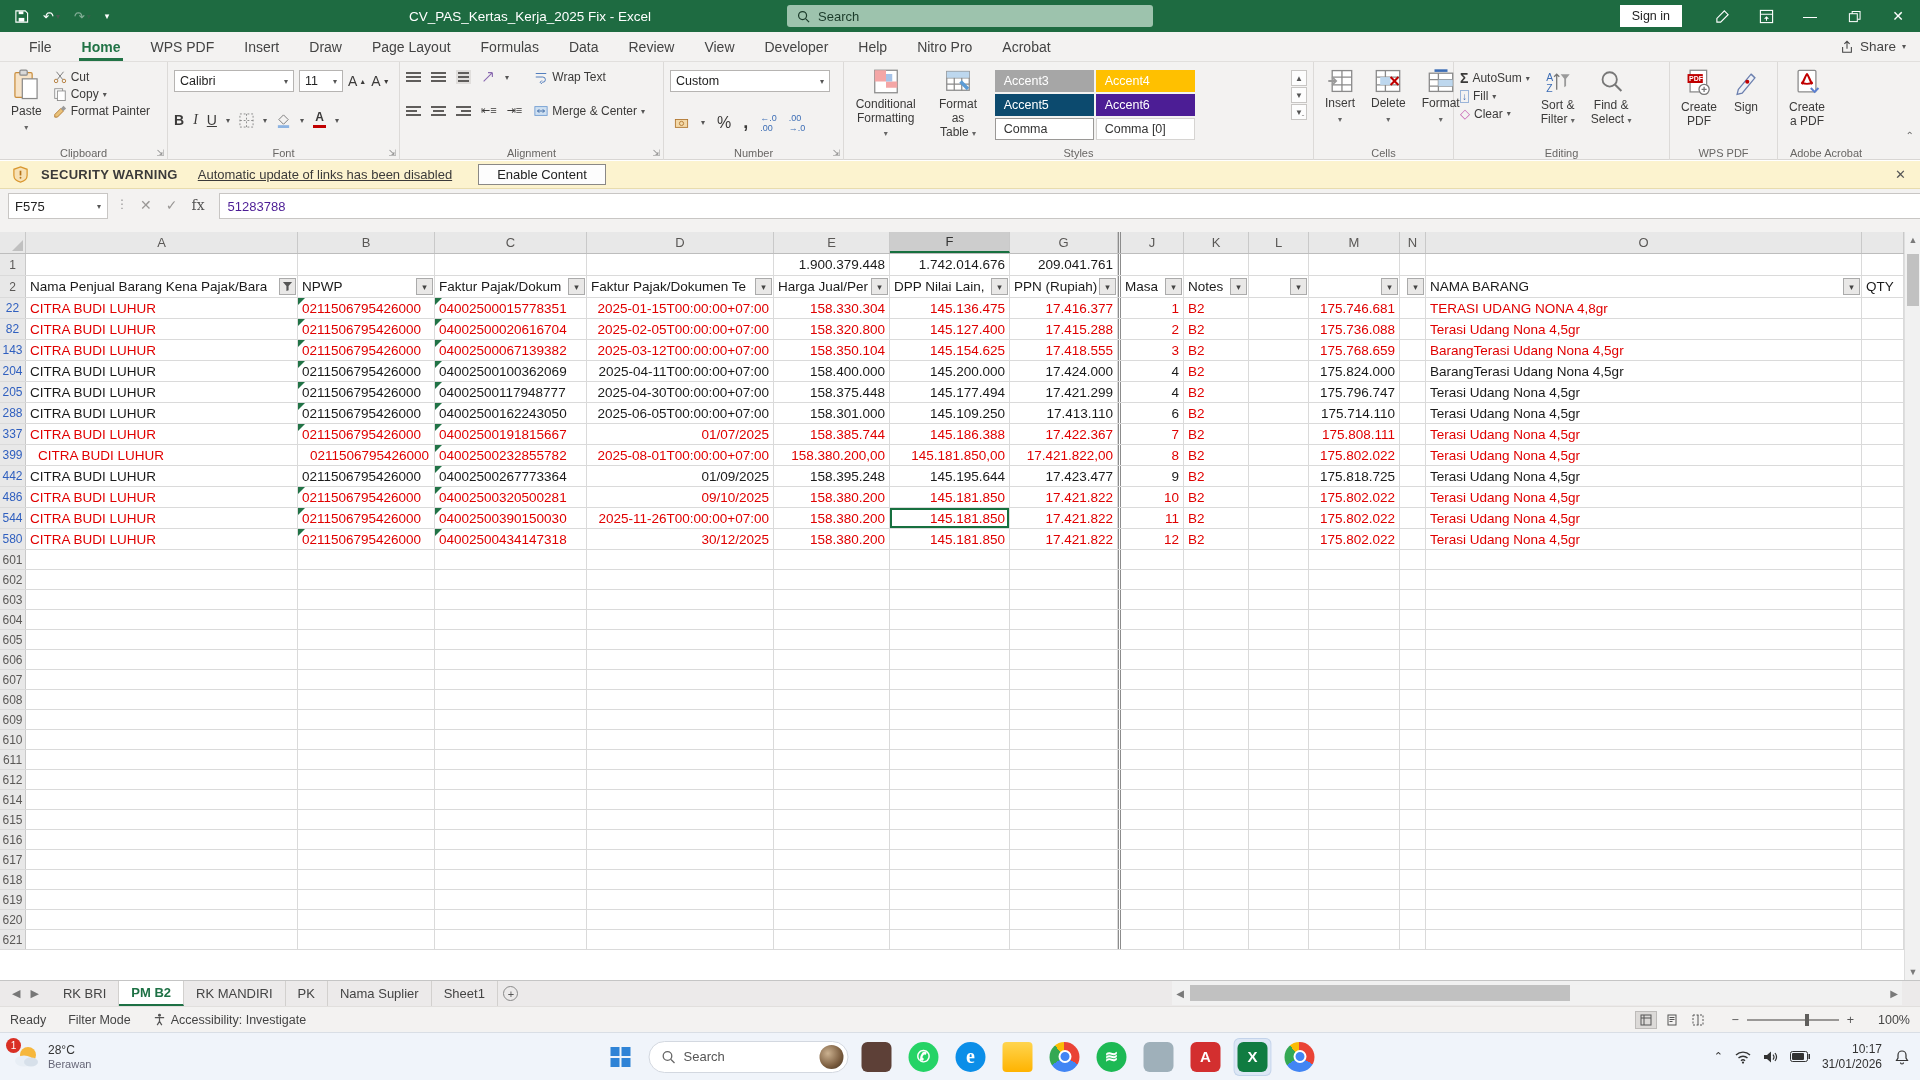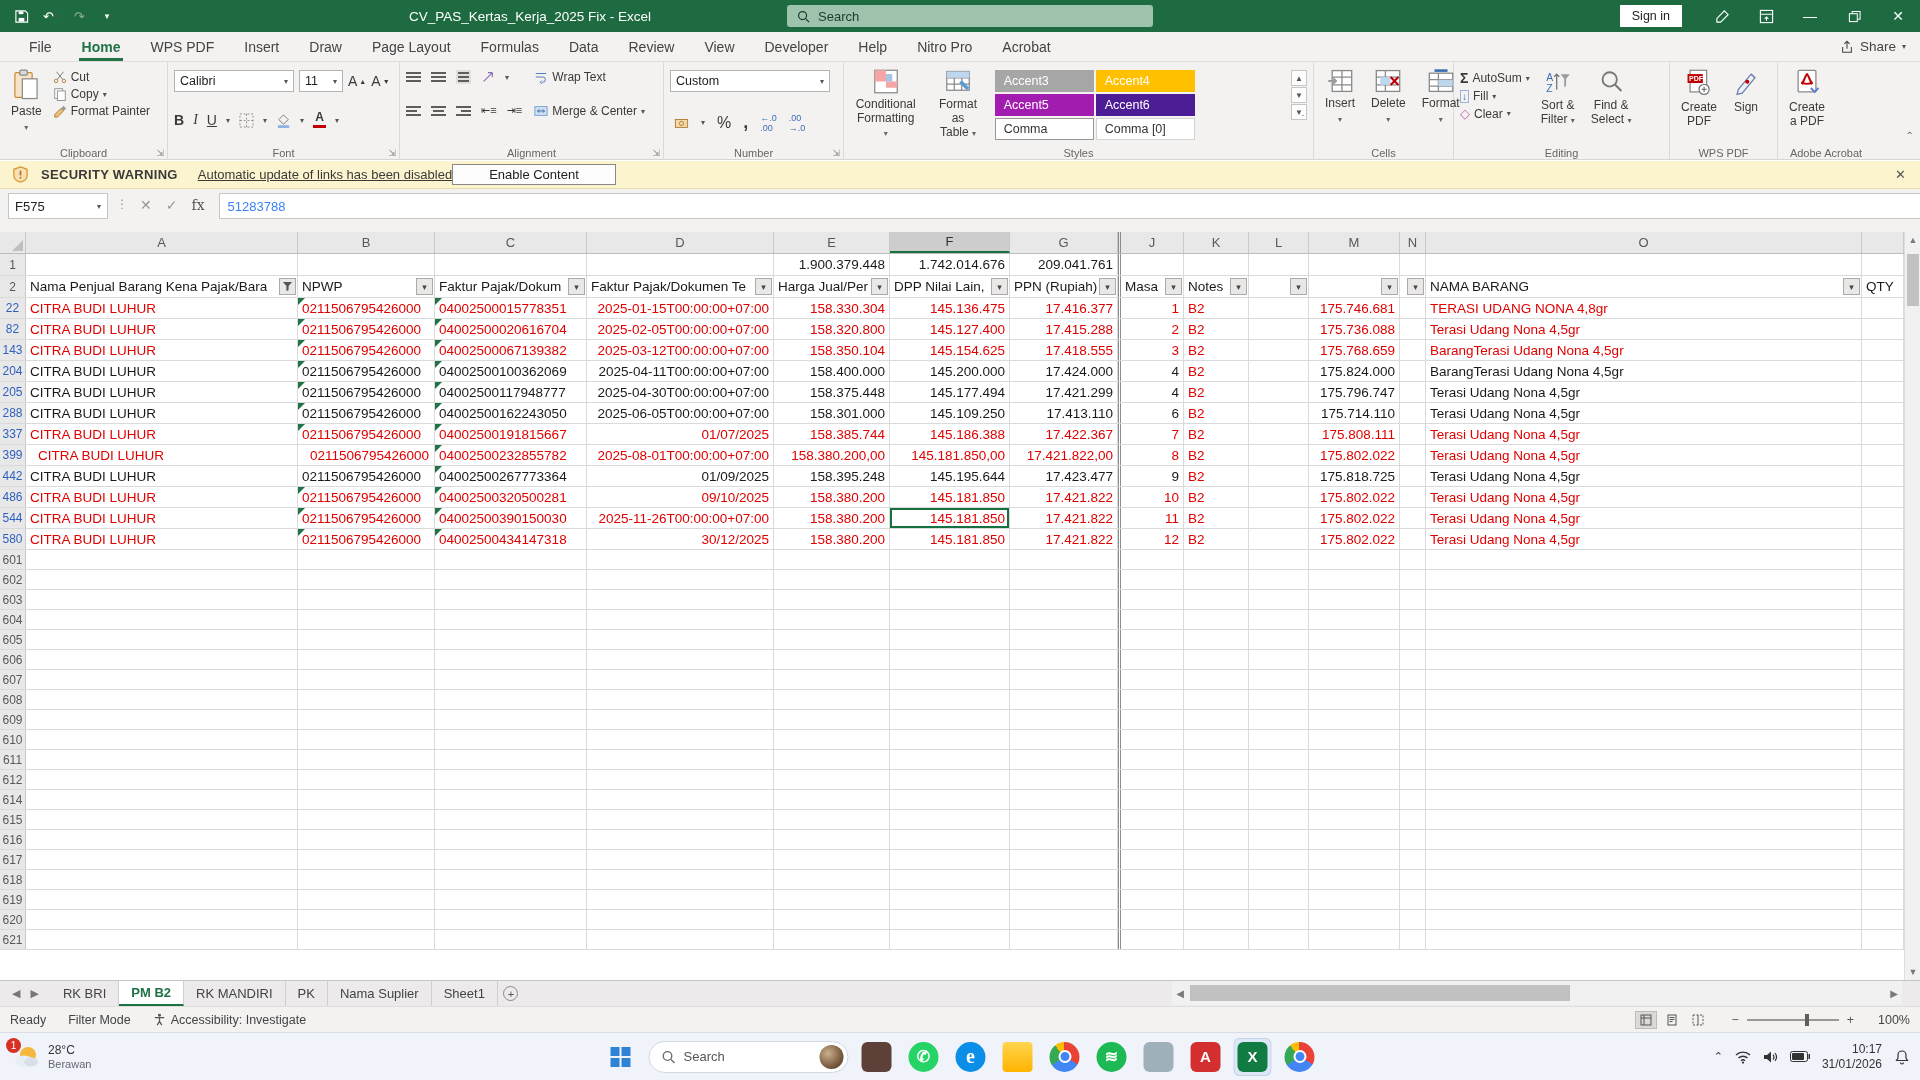--- a/index.html
+++ b/index.html
@@ -43,29 +43,29 @@
   .bars.l i:nth-child(2n){width:70%}.bars.c i:nth-child(2n){width:70%;margin:0 auto}.bars.r i:nth-child(2n){width:70%;margin-left:auto}
   .chip{width:99px;height:22px;font-size:12.5px;display:flex;align-items:center;padding-left:8px;border:1px solid transparent}
   .gal{display:flex;flex-wrap:wrap;gap:2px;width:306px;align-content:flex-start;padding-top:4px}
   .galnav{display:flex;flex-direction:column;gap:1px;padding-top:4px}
   .galnav div{width:16px;height:16px;border:1px solid #c8c6c4;background:#fdfdfd;font-size:8px;color:#555;display:flex;align-items:center;justify-content:center}
   .ribcol{position:absolute;right:6px;bottom:18px;font-size:10px;color:#666}
   
   .warnbar{position:absolute;left:0;top:161px;width:1920px;height:28px;background:#fcf3cf;border-bottom:1px solid #e8dcae;display:flex;align-items:center;font-size:13px;color:#3b3a39}
   .warnbar .lbl{font-weight:bold;margin:0 20px 0 12px;letter-spacing:.3px}
   .warnbar .msg{text-decoration:underline}
-  .ecbtn{background:#fdfdfd;border:1px solid #8a8886;padding:2px 36px;font-size:13px;color:#222}
+  .ecbtn{margin-left:26px;background:#fdfdfd;border:1px solid #8a8886;padding:2px 18px;font-size:13px;color:#222}
   .wclose{position:absolute;right:14px;color:#555;font-size:13px}
   
   .fbar{position:absolute;left:0;top:189px;width:1920px;height:43px;background:#f3f2f1;display:flex;align-items:flex-start}
   .namebox{width:100px;height:26px;margin:4px 0 0 8px;background:#fff;border:1px solid #c8c6c4;display:flex;align-items:center;justify-content:space-between;padding:0 6px;font-size:13px;color:#222}
   .fdots{color:#999;margin:8px 8px 0 8px;font-size:12px}
   .fxgrp{display:flex;align-items:center;gap:14px;margin:8px 10px 0 4px;color:#9a9896;font-size:14px}
   .fxgrp .fx{font-family:"DejaVu Serif",serif;color:#555}
-  .finput{flex:1;height:26px;margin:4px 0 0 4px;background:#fff;border:1px solid #c8c6c4;border-right:none;font-size:13px;color:#3b82f6;display:flex;align-items:center;padding-left:8px}
+  .finput{flex:1;height:26px;margin:4px 0 0 4px;background:#fff;border:1px solid #c8c6c4;border-right:none;font-size:13px;color:#4c1d95;display:flex;align-items:center;padding-left:8px}
   
   #gridwrap{position:absolute;left:0;top:232px;width:1920px;height:748px;background:#fff;overflow:hidden}
   #sheet{position:absolute;left:0;top:0;width:1904px}
   .lrow{display:flex;height:22px;background:#e8e8e8;border-bottom:1px solid #bdbdbd}
   .corner{width:26px;border-right:1px solid #c9c9c9;position:relative;background:#e8e8e8}
   .corner i{position:absolute;right:2px;bottom:2px;width:0;height:0;border-left:11px solid transparent;border-bottom:11px solid #c0c0c0}
   .lcell{border-right:1px solid #c9c9c9;font-size:13px;color:#5a5856;display:flex;align-items:center;justify-content:center;flex:none}
   .lcell.sel{background:#cdcdcd;border-bottom:2px solid #17703f;color:#333}
   .grow{display:flex;height:21px;border-bottom:1px solid #dadada;background:#fff}
   .grow.h22{height:22px}
@@ -389,21 +389,21 @@
             <rect x="1" y="2" width="18" height="15" fill="#fff" stroke="#8a8a8a"></rect>
             <path d="M1 7h18M1 12h18M7 2v15M13 2v15" stroke="#8a8a8a"></path>
             <rect x="1" y="2" width="18" height="5" fill="#bdd7ee"></rect>
             <path d="M11 11l6 6 2-2-6-6z" fill="#5b9bd5"></path>
           </svg>
         <span><span>Format as</span><br><span>Table</span> <span class="car">▾</span></span>
       </div>
       <div class="gal" id="style-gallery">
           <div class="chip" style="background: rgb(166, 166, 166); color: rgb(255, 255, 255); border: 1px solid transparent;">Accent3</div>
           <div class="chip" style="background: rgb(255, 192, 0); color: rgb(255, 255, 255); border: 1px solid transparent;">Accent4</div>
-          <div class="chip" style="background: #a21caf; color: rgb(255, 255, 255); border: 1px solid transparent;">Accent5</div>
+          <div class="chip" style="background: #0c4a6e; color: rgb(255, 255, 255); border: 1px solid transparent;">Accent5</div>
           <div class="chip" style="background: #4c1d95; color: rgb(255, 255, 255); border: 1px solid transparent;">Accent6</div>
           <div class="chip" style="background: rgb(255, 255, 255); color: rgb(51, 51, 51); border: 1px solid rgb(154, 152, 150);">Comma</div>
           <div class="chip" style="background: rgb(255, 255, 255); color: rgb(51, 51, 51); border: 1px solid rgb(214, 212, 210);">Comma [0]</div>
         </div>
       <div class="galnav">
         <div>▲</div>
         <div>▼</div>
         <div>▼̱</div>
       </div>
       <div class="gl">Styles</div>

